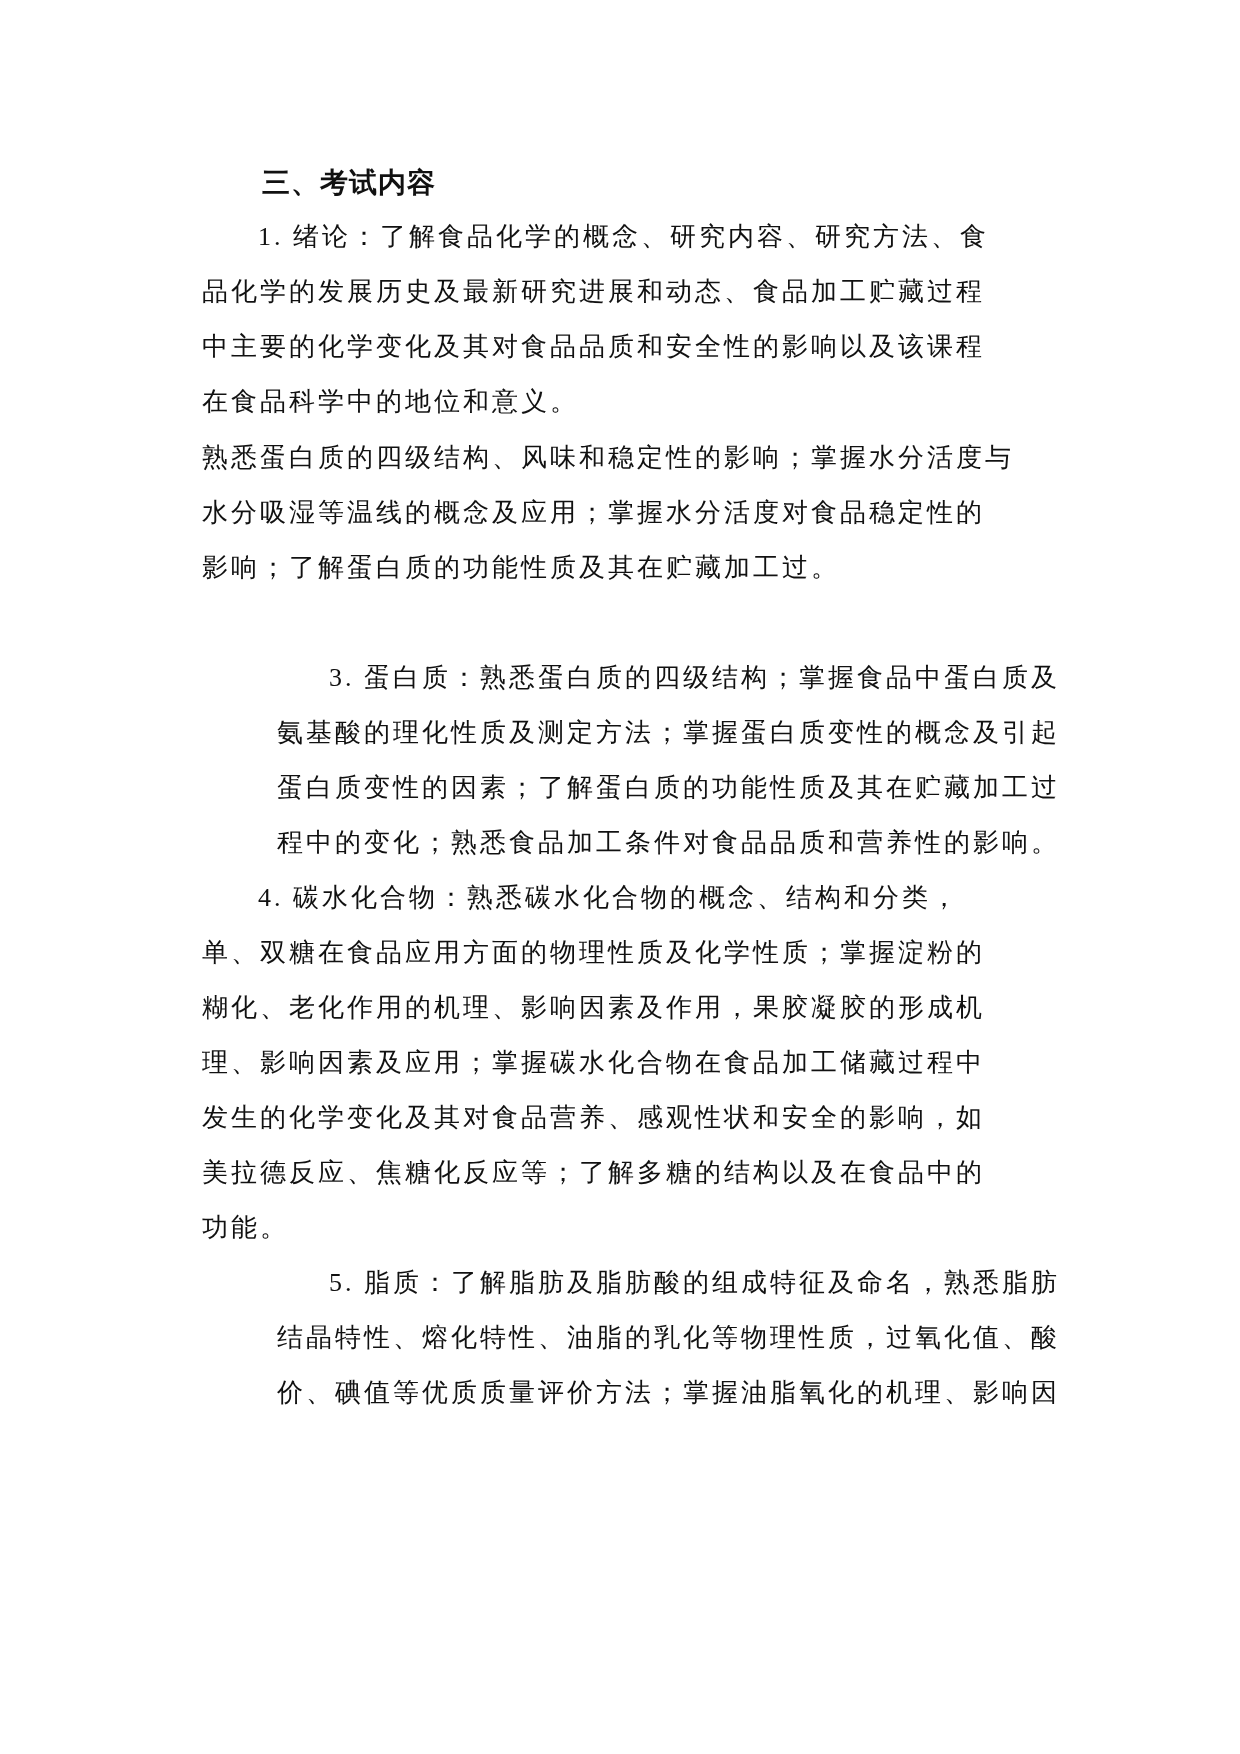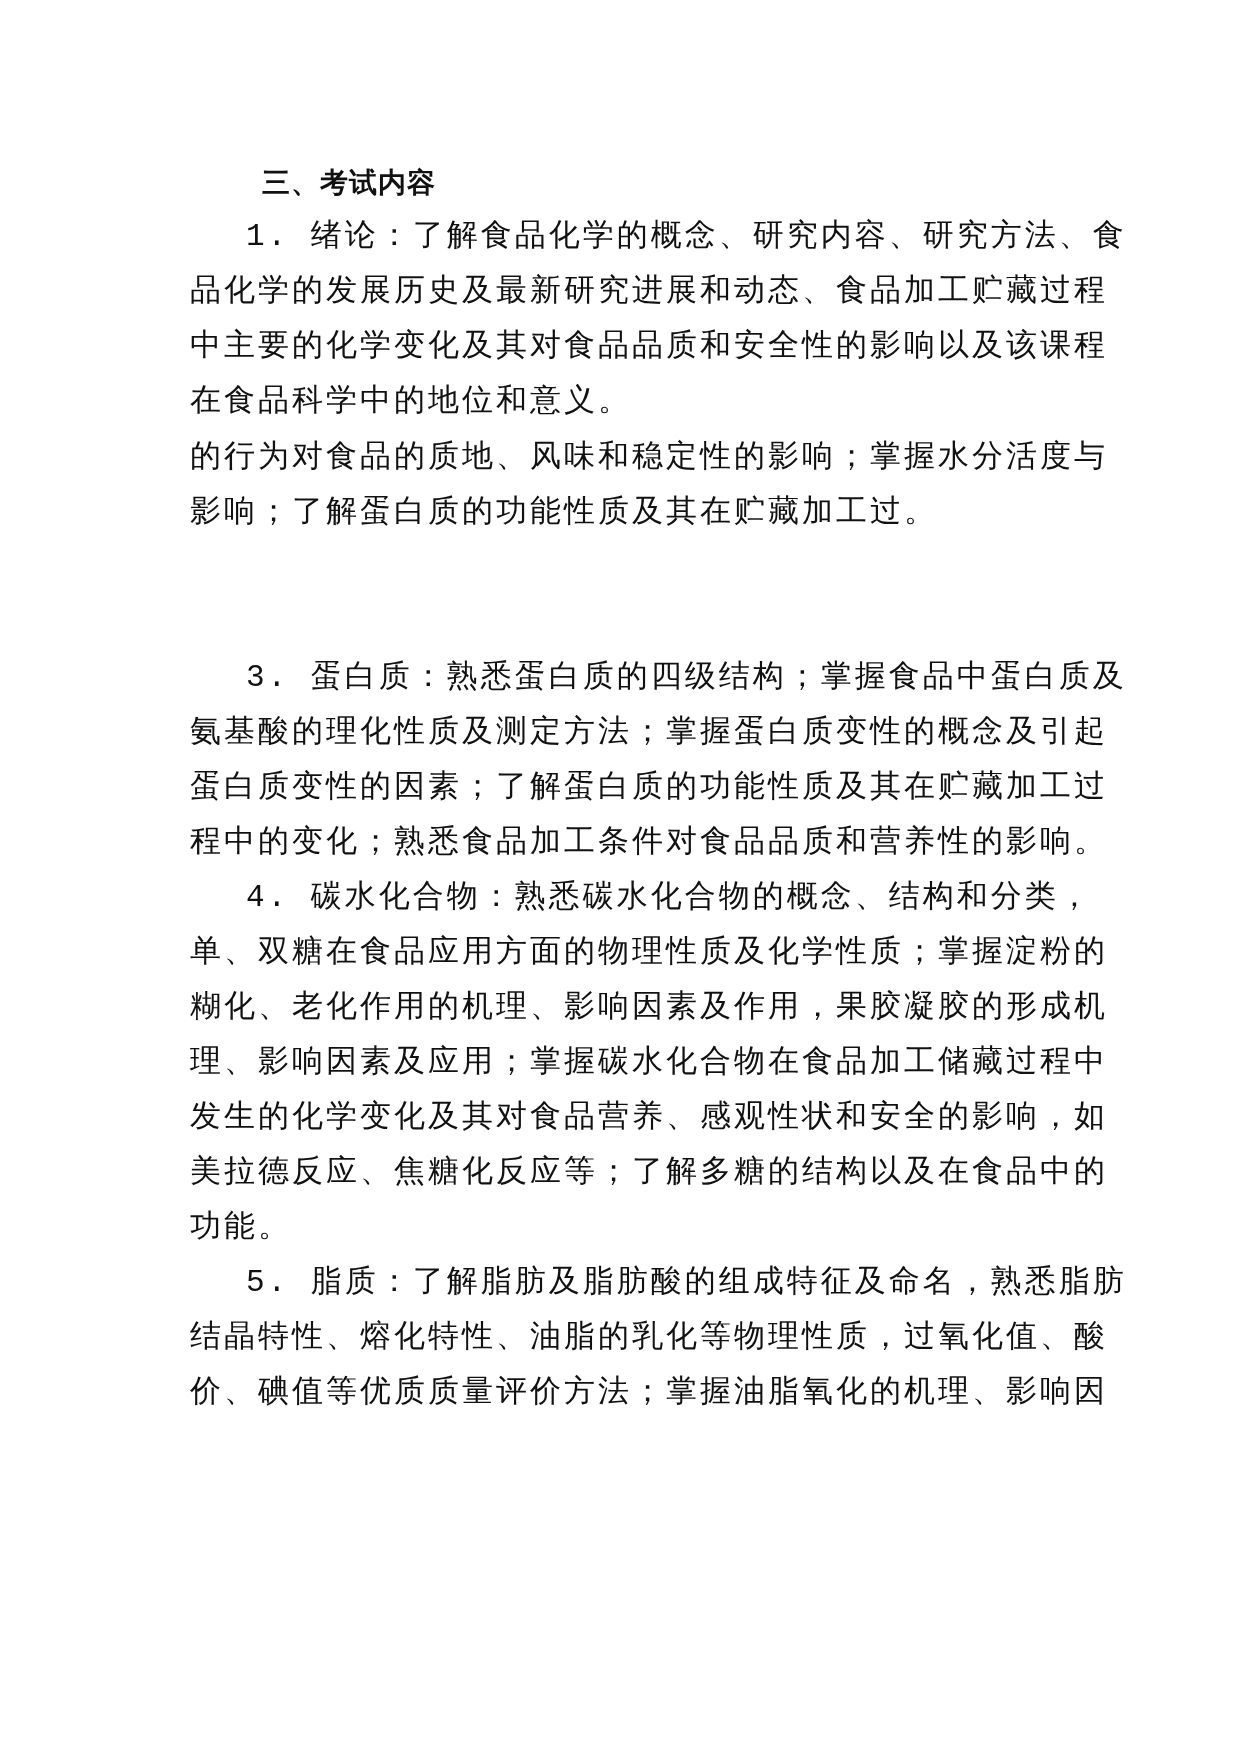--- a/index.html
+++ b/index.html
@@ -3,39 +3,40 @@
 <meta charset="utf-8">
 <style>
   html, body { margin:0; padding:0; background:#ffffff; }
   body { width:1240px; height:1754px; position:relative; overflow:hidden;
          font-family: "DejaVu Serif", "Liberation Serif", serif; color:#111; }
   .page { position:absolute; left:0; top:0; width:1020px; height:1754px; }
   .heading { position:absolute; left:262px; top:163px; font-size:28px; font-weight:bold;
              letter-spacing:1px; line-height:40px; white-space:nowrap;
              font-family: "DejaVu Sans", "Liberation Sans", sans-serif; }
   .para { position:absolute; left:190px; width:870px; }
-  .line { display:block; height:55px; line-height:55px; font-size:31px; letter-spacing:3px;
-          white-space:nowrap; font-family: Liberation Mono, monospace; font-weight:300; }
+  .line { display:block; height:55px; line-height:55px; font-size:26px; letter-spacing:3px;
+          white-space:nowrap; font-family: Liberation Serif, serif; font-weight:300;margin-left:12px; }
   .line.first { padding-left:56px; }
 </style>
 </head>
 <body>
 
 <div class="page">
   <div class="heading">三、考试内容</div>
 
   <div class="para" style="top:209px;">
     <span class="line first">1. 绪论：了解食品化学的概念、研究内容、研究方法、食</span>
     <span class="line">品化学的发展历史及最新研究进展和动态、食品加工贮藏过程</span>
     <span class="line">中主要的化学变化及其对食品品质和安全性的影响以及该课程</span>
     <span class="line">在食品科学中的地位和意义。</span>
   </div>
 
   <div class="para" style="top:430px;">
-    <span class="line">的行为对食品的质地、风味和稳定性的影响；掌握水分活度与</span>
+    <span class="line">熟悉蛋白质的四级结构、风味和稳定性的影响；掌握水分活度与</span>
+    <span class="line">水分吸湿等温线的概念及应用；掌握水分活度对食品稳定性的</span>
     <span class="line">影响；了解蛋白质的功能性质及其在贮藏加工过。</span>
   </div>
 
   <div class="para" style="top:650px;text-align:right;">
     <span class="line first">3. 蛋白质：熟悉蛋白质的四级结构；掌握食品中蛋白质及</span>
     <span class="line">氨基酸的理化性质及测定方法；掌握蛋白质变性的概念及引起</span>
     <span class="line">蛋白质变性的因素；了解蛋白质的功能性质及其在贮藏加工过</span>
     <span class="line">程中的变化；熟悉食品加工条件对食品品质和营养性的影响。</span>
   </div>
 

